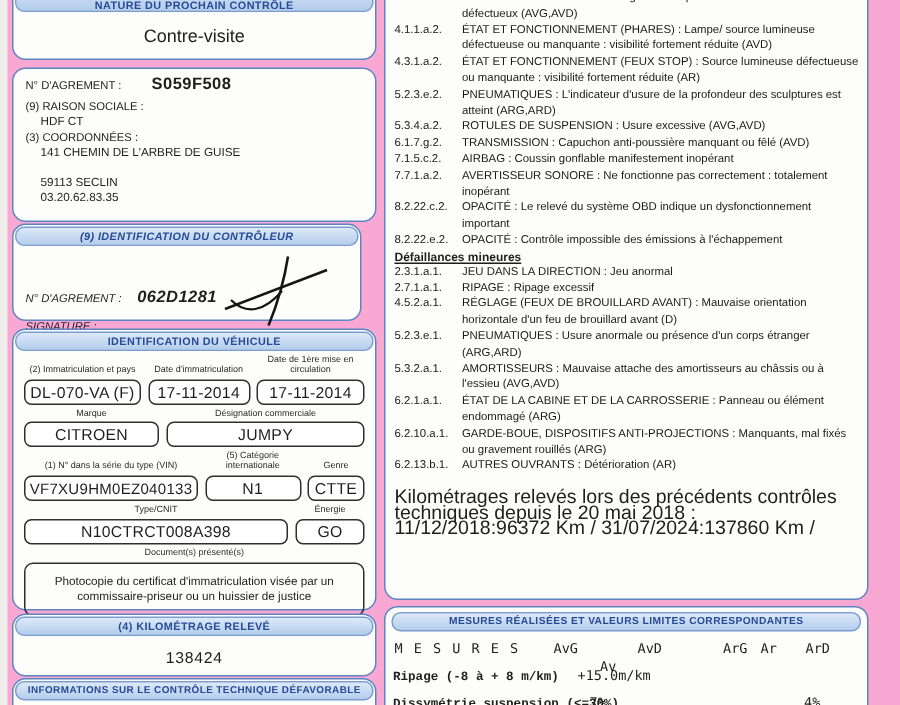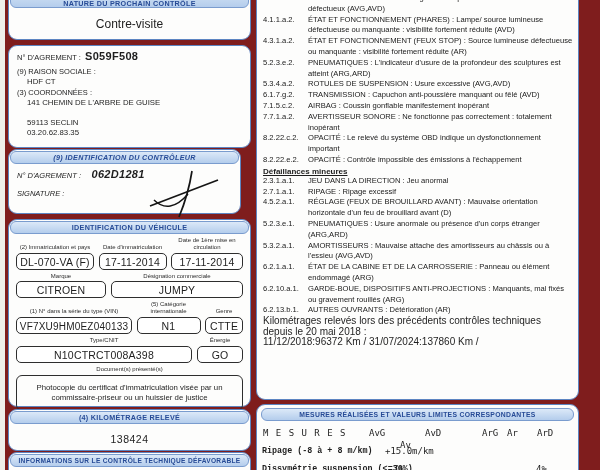--- a/index.html
+++ b/index.html
@@ -2,21 +2,21 @@
 <html><head>
 <meta charset="utf-8">
 <style>
   html,body{margin:0;padding:0;}
   body{
     width:600px;height:470px;position:relative;overflow:hidden;
     background:#efeeea;
     font-family:"Liberation Sans","DejaVu Sans",sans-serif;
     color:#1e1e1e;
   }
-  .sheet{position:absolute;left:5px;top:0;width:595px;height:470px;background:#7f1d1d;}
+  .sheet{position:absolute;left:5px;top:0;width:595px;height:470px;background:#f9a8d4;}
   
   .box{
     position:absolute;background:#fdfdfc;
     border:1.4px solid #5d85c2;border-radius:9px;
     box-sizing:border-box;
   }
   .hdr{
     background:linear-gradient(#dce9f8,#b4cdec);
     border:1px solid #7a9cce;color:#274b96;
     font-size:7.2px;font-weight:bold;letter-spacing:.3px;
@@ -48,21 +48,21 @@
     margin-top:2px;padding:7px 12px;
     font-size:7.8px;line-height:10px;text-align:center;
   }
   .km-value{text-align:center;font-size:10.5px;letter-spacing:.5px;padding-top:9px;}
   
   .def-wrap{position:absolute;left:4px;right:3px;top:24px;}
   .def-row{display:flex;font-size:7.6px;line-height:10.8px;color:#191919;}
   .def-code{flex:none;width:45px;padding-left:2px;white-space:nowrap;}
   .def-text{flex:1;padding-right:2px;}
   .minor-hdr{font-size:8px;font-weight:bold;text-decoration:underline;margin:1px 0 0 2px;}
-  .history{padding:0 2px;font-size:10px;line-height:10.5px;white-space:pre-line;}
+  .history{margin-top:10px;padding:0 2px;font-size:13px;line-height:10.5px;white-space:pre-line;}
   
   .mz{position:absolute;font-size:9px;font-family:"DejaVu Sans Mono","Liberation Mono",monospace;white-space:nowrap;}
   .mlabel{position:absolute;font-size:8.4px;font-weight:bold;white-space:nowrap;font-family:Liberation Mono, monospace;}
   .mes-title{margin:3px 4px 0 4px;}
   
   .sig{position:absolute;right:16px;top:6px;}
 </style>
 </head>
 <body>
 
@@ -70,35 +70,35 @@
 
   <div class="box" style="left:3px;top:-16px;width:243px;height:56px;">
     <div class="hdr" style="height:20px;line-height:34px;">NATURE DU PROCHAIN CONTRÔLE</div>
     <div style="text-align:center;font-size:12px;padding-top:9px;">Contre-visite</div>
   </div>
 
   <div class="box" style="left:3px;top:45px;width:243px;height:103px;">
     <div class="centre-body">
       <div style="margin-bottom:3px;">
         <span class="lbl-line">N° D'AGREMENT :</span>
-        <span class="val-strong" style="margin-left:2px;">S059F508</span>
+        <span class="val-strong" style="margin-left:18px;">S059F508</span>
       </div>
       <div class="lbl-line">(9) RAISON SOCIALE :</div>
       <div class="indent">HDF CT</div>
       <div class="lbl-line">(3) COORDONNÉES :</div>
       <div class="indent">141 CHEMIN DE L'ARBRE DE GUISE</div>
       <div style="height:9px;"></div>
       <div class="indent">59113 SECLIN</div>
       <div class="indent">03.20.62.83.35</div>
     </div>
   </div>
 
   <div class="box" style="left:3px;top:149px;width:233px;height:65px;font-style:italic;">
     <div class="hdr">(9) IDENTIFICATION DU CONTRÔLEUR</div>
-    <div style="padding:0 8px 0 8px;position:relative;">
+    <div style="padding:24px 8px 0 8px;position:relative;">
       <div>
         <span class="lbl-line">N° D'AGREMENT :</span>
         <span class="val-strong" style="margin-left:6px;">062D1281</span>
       </div>
       <div class="lbl-line" style="margin-top:7px;">SIGNATURE :</div>
       <svg class="sig" width="78" height="48" viewBox="0 0 78 48">
         <path d="M4 36 L72 10" stroke="#151515" stroke-width="1.7" fill="none"></path>
         <path d="M46 1 C44 14 40 30 33 47" stroke="#151515" stroke-width="1.7" fill="none"></path>
         <path d="M8 30 C18 40 30 38 42 24" stroke="#151515" stroke-width="1.5" fill="none"></path>
       </svg>

